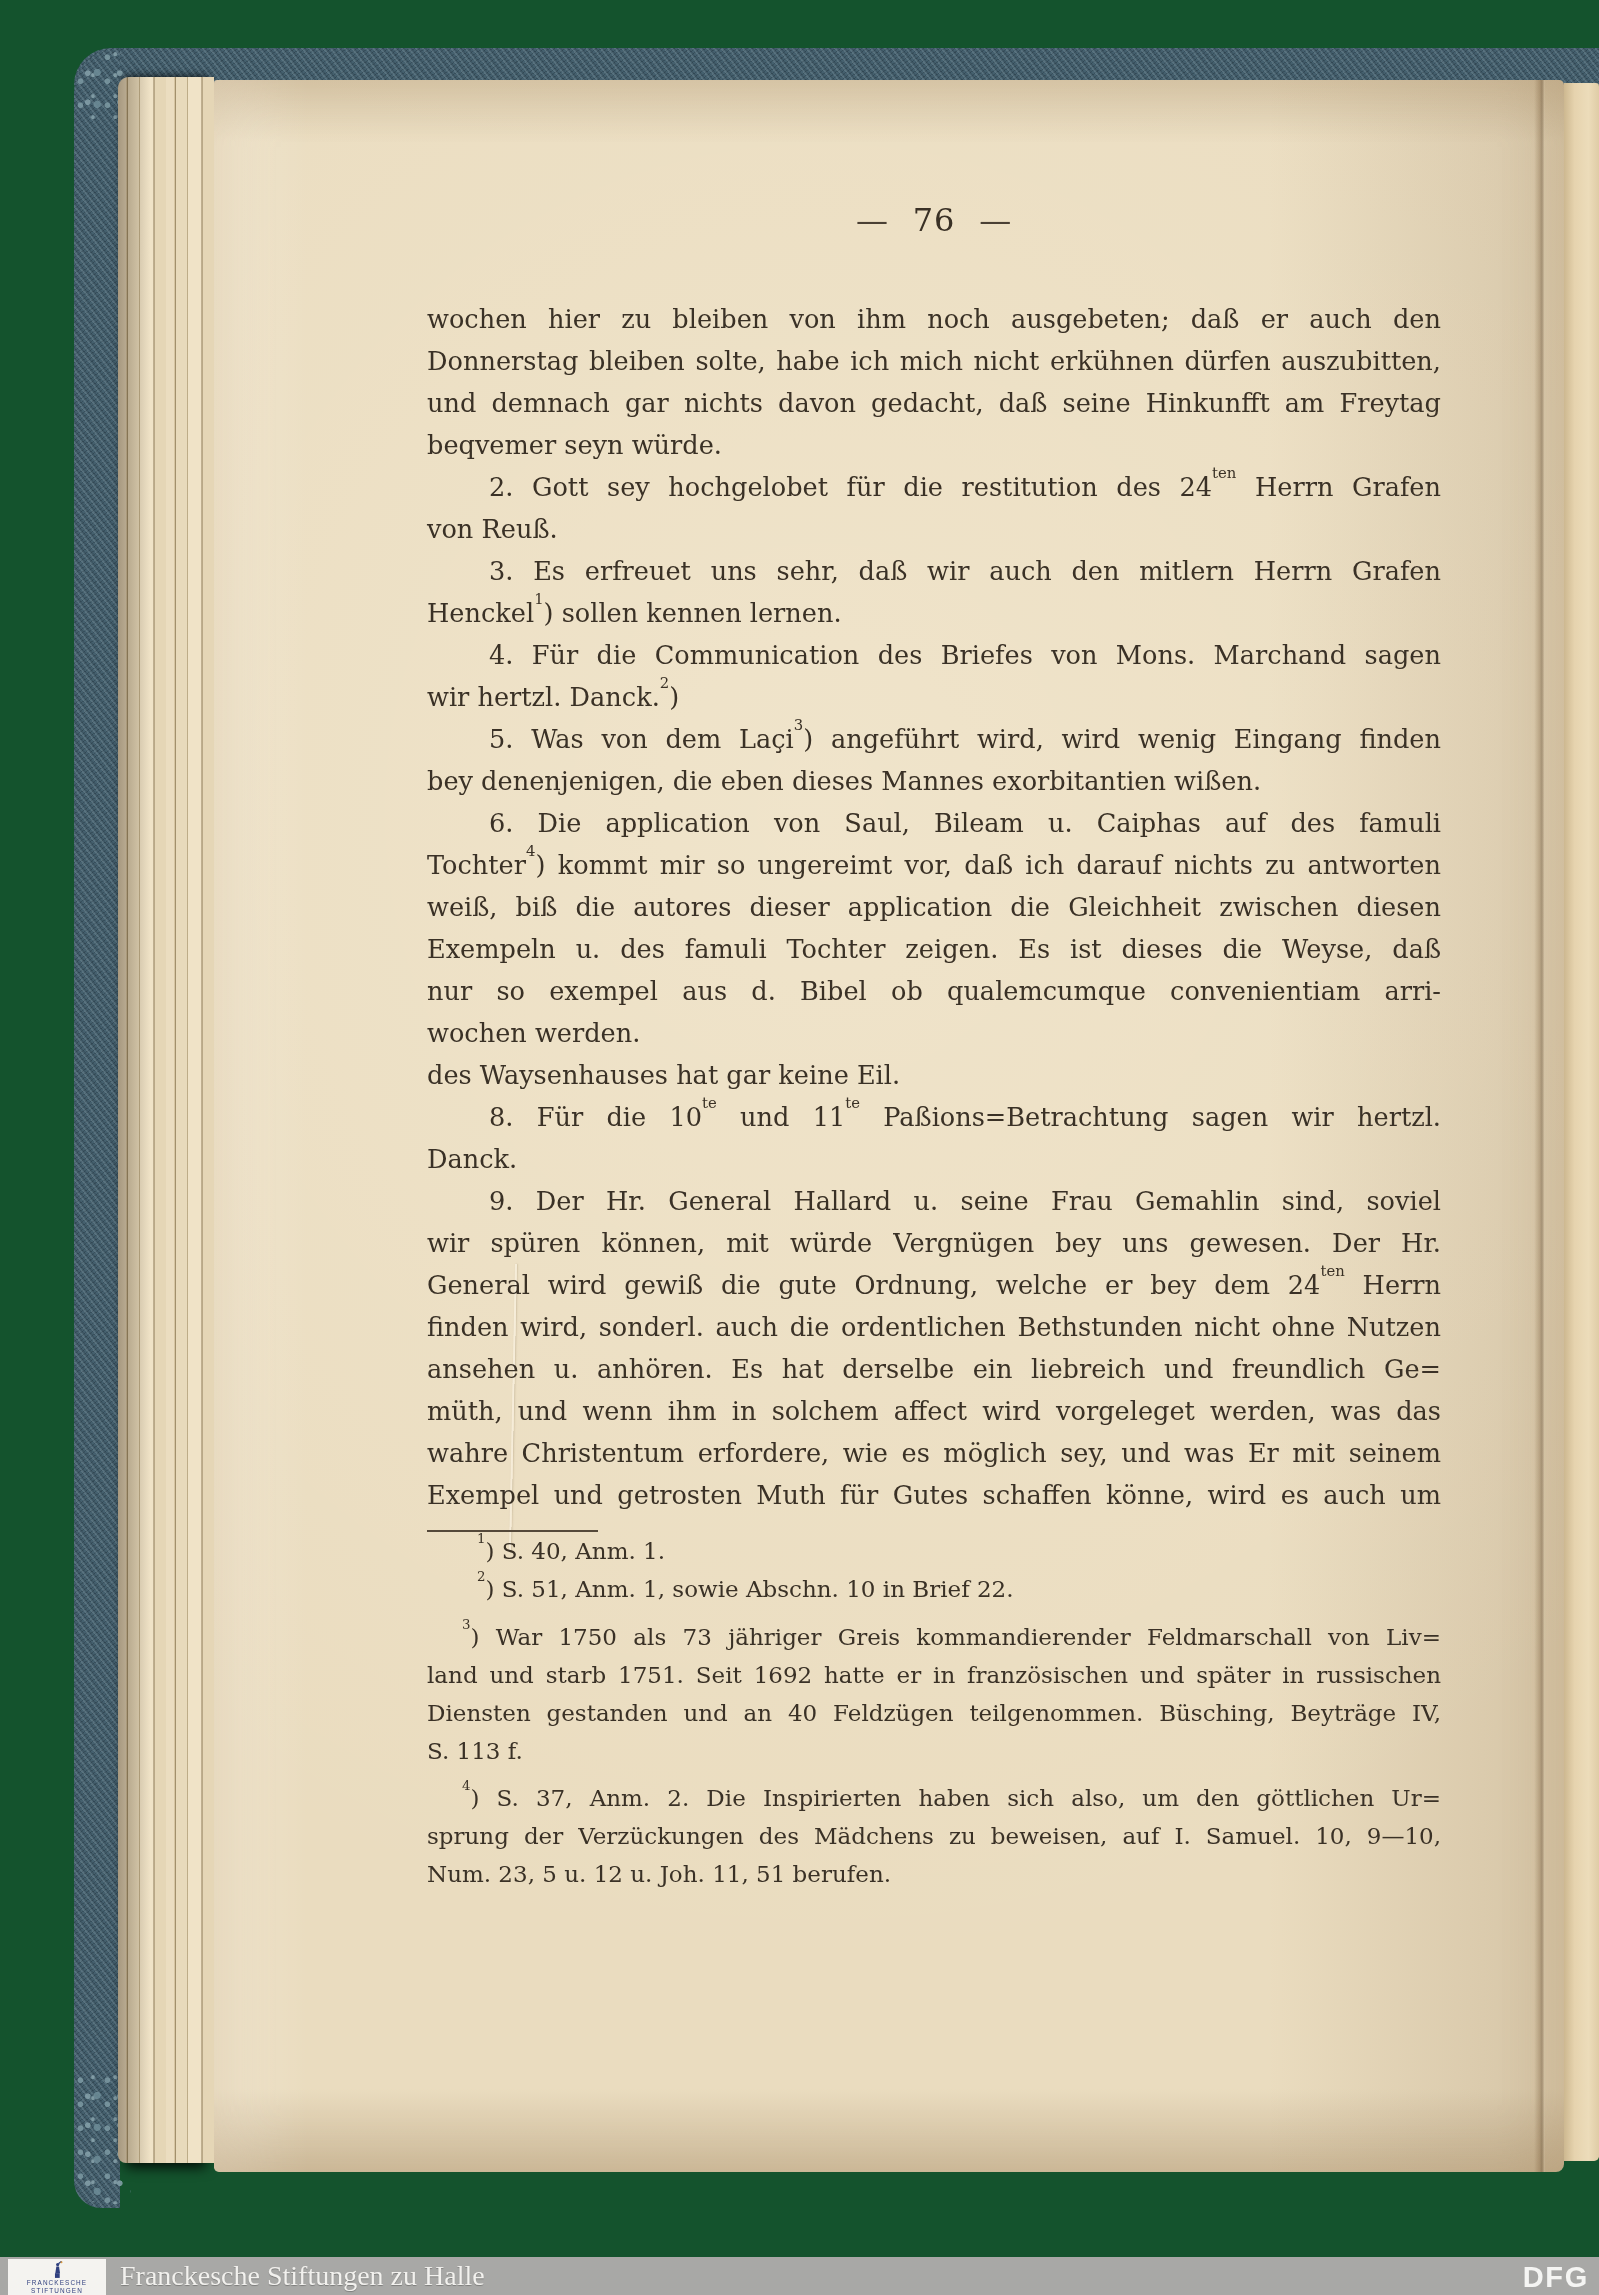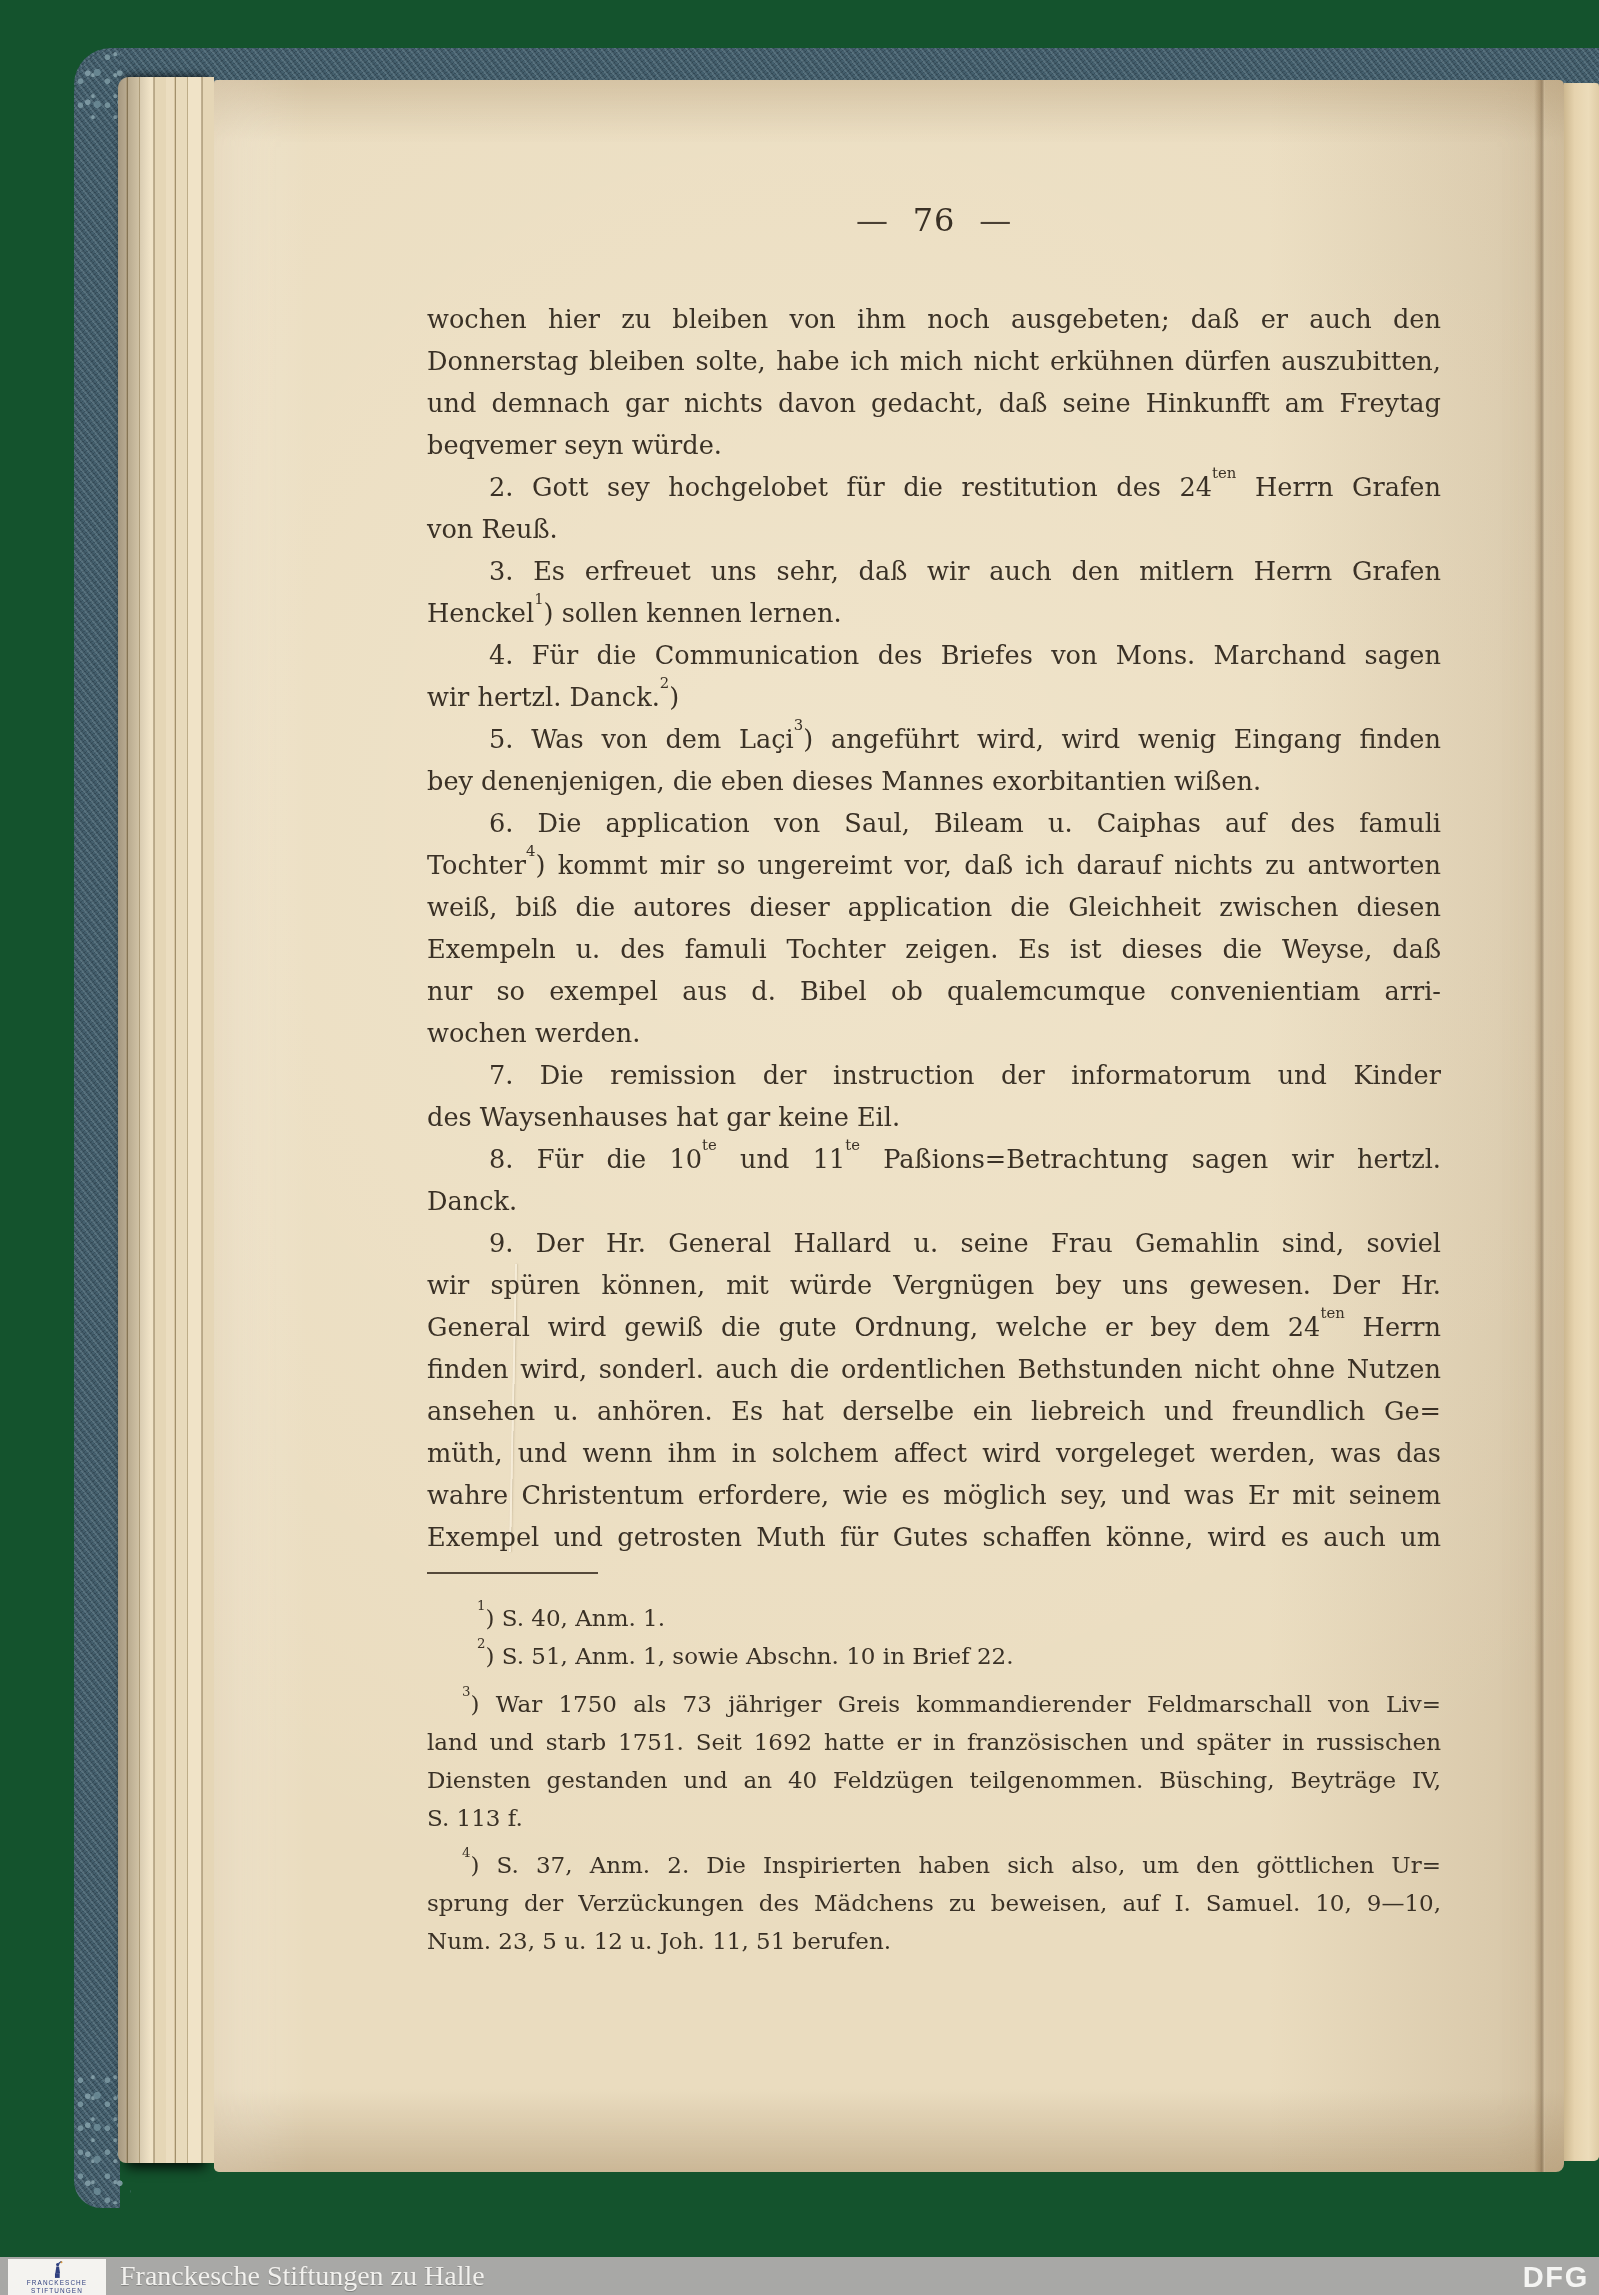--- a/index.html
+++ b/index.html
@@ -58,21 +58,21 @@
   .text-col{position:absolute;left:213px;top:120px;width:1014px;color:var(--ink,#3a3126);}
   .header-row{height:40px;line-height:40px;margin-bottom:58px;text-align:center;
     font-size:32px;letter-spacing:0.8px;}
   .header-row .dash{margin:0 24px;color:#4a4034;}
   .tline{font-size:25.6px;line-height:42px;letter-spacing:0;}
   .tline.just{text-align:justify;text-align-last:justify;}
   .tline.last{text-align:left;}
   .main-text .ind{padding-left:62px;}
   .tline sup{font-size:58%;position:relative;top:-0.55em;line-height:0;}
   .fn-rule{margin-top:14.4px;width:171px;height:1.6px;background:#55493a;}
-  .footnotes{margin-top:25px;}
+  .footnotes{}
   .tline.fn{font-size:23px;line-height:38px;}
   .fn-group.single .ind{padding-left:50px;}
   .fn-group.multi{margin-top:9.6px;}
   .fn-group.multi .ind{padding-left:35px;}
 
   
   .footer-bar{position:absolute;left:0;right:0;top:2257px;height:38px;
     background:var(--bar,#a8a8a6);}
   .logo-box{position:absolute;left:8px;top:1.6px;width:98px;height:37px;background:#f4f3f0;
     text-align:center;overflow:hidden;}
@@ -119,21 +119,20 @@
           <div class="tline just ind">4. Für die Communication des Briefes von Mons. Marchand sagen</div>
           <div class="tline last">wir hertzl. Danck.<sup>2</sup>)</div>
           <div class="tline just ind">5. Was von dem Laçi<sup>3</sup>) angeführt wird, wird wenig Eingang finden</div>
           <div class="tline last">bey denenjenigen, die eben dieses Mannes exorbitantien wißen.</div>
           <div class="tline just ind">6. Die application von Saul, Bileam u. Caiphas auf des famuli</div>
           <div class="tline just">Tochter<sup>4</sup>) kommt mir so ungereimt vor, daß ich darauf nichts zu antworten</div>
           <div class="tline just">weiß, biß die autores dieser application die Gleichheit zwischen diesen</div>
           <div class="tline just">Exempeln u. des famuli Tochter zeigen.  Es ist dieses die Weyse, daß</div>
           <div class="tline just">nur so exempel aus d. Bibel ob qualemcumque convenientiam arri-</div>
           <div class="tline last">wochen werden.</div>
-          <div class="tline just ind">7. Die remission der instruction der informatorum und Kinder</div>
           <div class="tline last">des Waysenhauses hat gar keine Eil.</div>
           <div class="tline just ind">8. Für die 10<sup>te</sup> und 11<sup>te</sup> Paßions=Betrachtung sagen wir hertzl.</div>
           <div class="tline last">Danck.</div>
           <div class="tline just ind">9. Der Hr. General Hallard u. seine Frau Gemahlin sind, soviel</div>
           <div class="tline just">wir spüren können, mit würde Vergnügen bey uns gewesen.  Der Hr.</div>
           <div class="tline just">General wird gewiß die gute Ordnung, welche er bey dem 24<sup>ten</sup> Herrn</div>
           <div class="tline just">finden wird, sonderl. auch die ordentlichen Bethstunden nicht ohne Nutzen</div>
           <div class="tline just">ansehen u. anhören.  Es hat derselbe ein liebreich und freundlich Ge=</div>
           <div class="tline just">müth, und wenn ihm in solchem affect wird vorgeleget werden, was das</div>
           <div class="tline just">wahre Christentum erfordere, wie es möglich sey, und was Er mit seinem</div>

